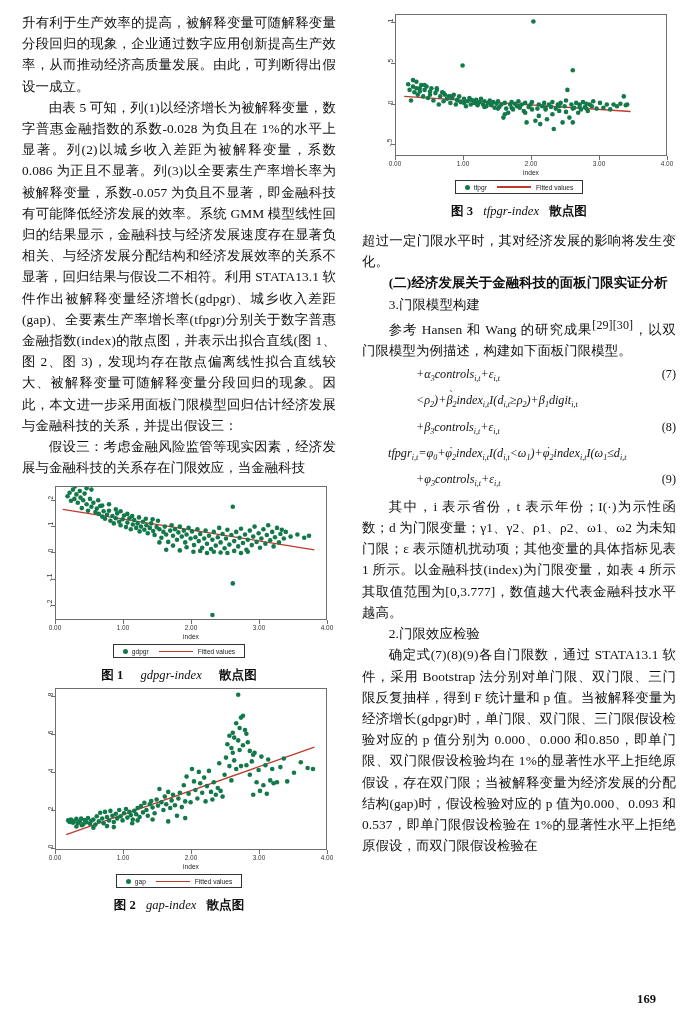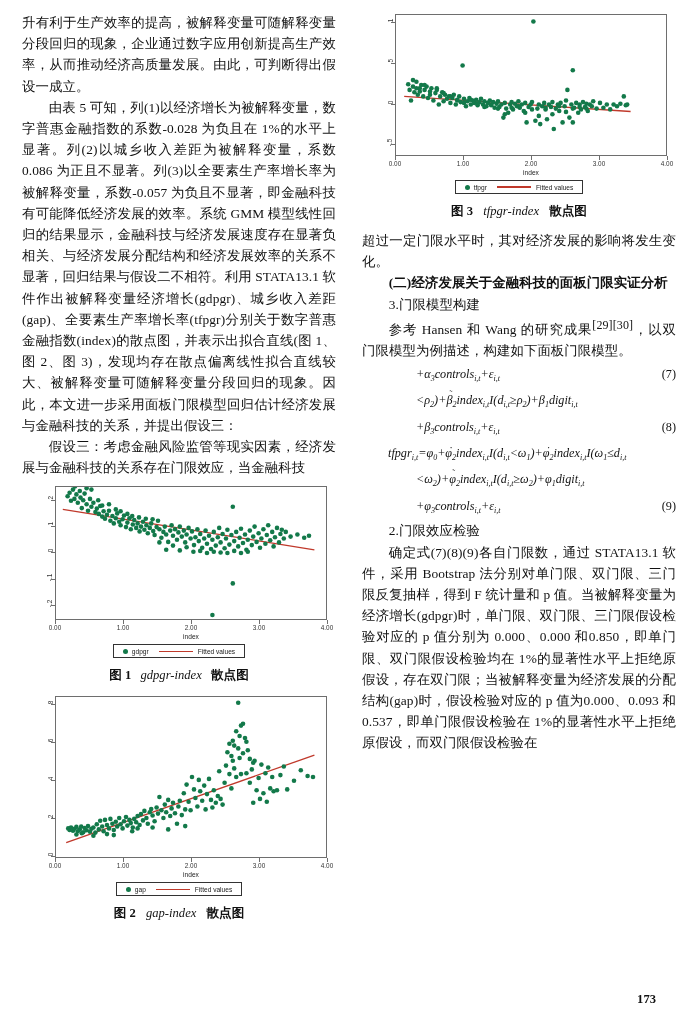--- a/index.html
+++ b/index.html
@@ -396,26 +396,26 @@
               <span>gdpgr</span>
             </span>
             <span class="it">
               <span class="ln"></span>
               <span>Fitted values</span>
             </span>
           </div>
         </div>
         <div class="figcap">
           <span>图 1</span>
-          <span class="mi" style="margin:0 6px;">gdpgr-index</span>
+          <span class="mi" style="margin:0 14px;">gdpgr-index</span>
           <span>散点图</span>
         </div>
       </div>
 
-      <div class="figure" style="margin-top:12px;">
+      <div class="figure" style="margin-top:4px;">
         <div class="plotbox" style="position: relative;">
           <div class="plotarea" id="fig2-area" style="height:160px;">
             <svg id="fig2-svg" width="272" height="160">
                 <line x1="10.2" y1="145.7" x2="258.4" y2="58.1" stroke="#c0392b" stroke-width="1.3"></line>
                 <circle cx="12.2" cy="131.4" r="2.3" fill="#13794a"></circle>
                 <circle cx="13.6" cy="133.0" r="2.3" fill="#13794a"></circle>
                 <circle cx="15.0" cy="130.5" r="2.3" fill="#13794a"></circle>
                 <circle cx="17.0" cy="133.7" r="2.3" fill="#13794a"></circle>
                 <circle cx="18.4" cy="131.8" r="2.3" fill="#13794a"></circle>
                 <circle cx="20.4" cy="129.9" r="2.3" fill="#13794a"></circle>
@@ -835,30 +835,28 @@
           <span class="ind" style="width:54px;"></span>+β<sub class="s">3</sub>controls<sub class="s">i,t</sub>+ε<sub class="s">i,t</sub>
           <span class="eqno">(8)</span>
         </div>
       </div>
 
       <div>
         <div class="formula">
           <span class="ind"></span>tfpgr<sub class="s">i,t</sub>=φ<sub class="s">0</sub>+<span class="ovd">φ</span><sub class="s">2</sub>index<sub class="s">i,t</sub>I(d<sub class="s">i,t</sub>&lt;ω<sub class="s">1</sub>)+<span class="ovd">φ</span><sub class="s">2</sub>index<sub class="s">i,t</sub>I(ω<sub class="s">1</sub>≤d<sub class="s">i,t</sub>
         </div>
         <div class="formula">
-          <span class="ind" style="width:54px;"></span>&lt;ω<sub class="s">2</sub>)+<span class="ov">φ</span><sub class="s">2</sub>index<sub class="s">i,t</sub>I(d<sub class="s">i,t</sub>≥ω<sub class="s">2</sub>)+φ<sub class="s">1</sub>digit<sub class="s">i,t</sub>
-        </div>
-        <div class="formula">
           <span class="ind" style="width:54px;"></span>+φ<sub class="s">3</sub>controls<sub class="s">i,t</sub>+ε<sub class="s">i,t</sub>
           <span class="eqno">(9)</span>
         </div>
       </div>
 
+      <p class="body indent" style="margin-top:2px;">其中，i 表示省份，t 表示年份；I(·)为示性函数；d 为门限变量；γ1、γ2、ρ1、ρ2、ω1、ω2 为未知门限；ε 表示随机扰动项；其他变量的具体指标见表 1 所示。以金融科技(index)为门限变量，如表 4 所示其取值范围为[0,3.777]，数值越大代表金融科技水平越高。</p>
 
       <p class="body indent">2.门限效应检验</p>
 
       <p class="body indent">确定式(7)(8)(9)各自门限数，通过 STATA13.1 软件，采用 Bootstrap 法分别对单门限、双门限、三门限反复抽样，得到 F 统计量和 p 值。当被解释变量为经济增长(gdpgr)时，单门限、双门限、三门限假设检验对应的 p 值分别为 0.000、0.000 和0.850，即单门限、双门限假设检验均在 1%的显著性水平上拒绝原假设，存在双门限；当被解释变量为经济发展的分配结构(gap)时，假设检验对应的 p 值为0.000、0.093 和 0.537，即单门限假设检验在 1%的显著性水平上拒绝原假设，而双门限假设检验在</p>
 
-      <div class="pagenum">173</div>
+      <div class="pagenum">169</div>
     </div>
 
   </div>
 </div>
 
 </body></html>

